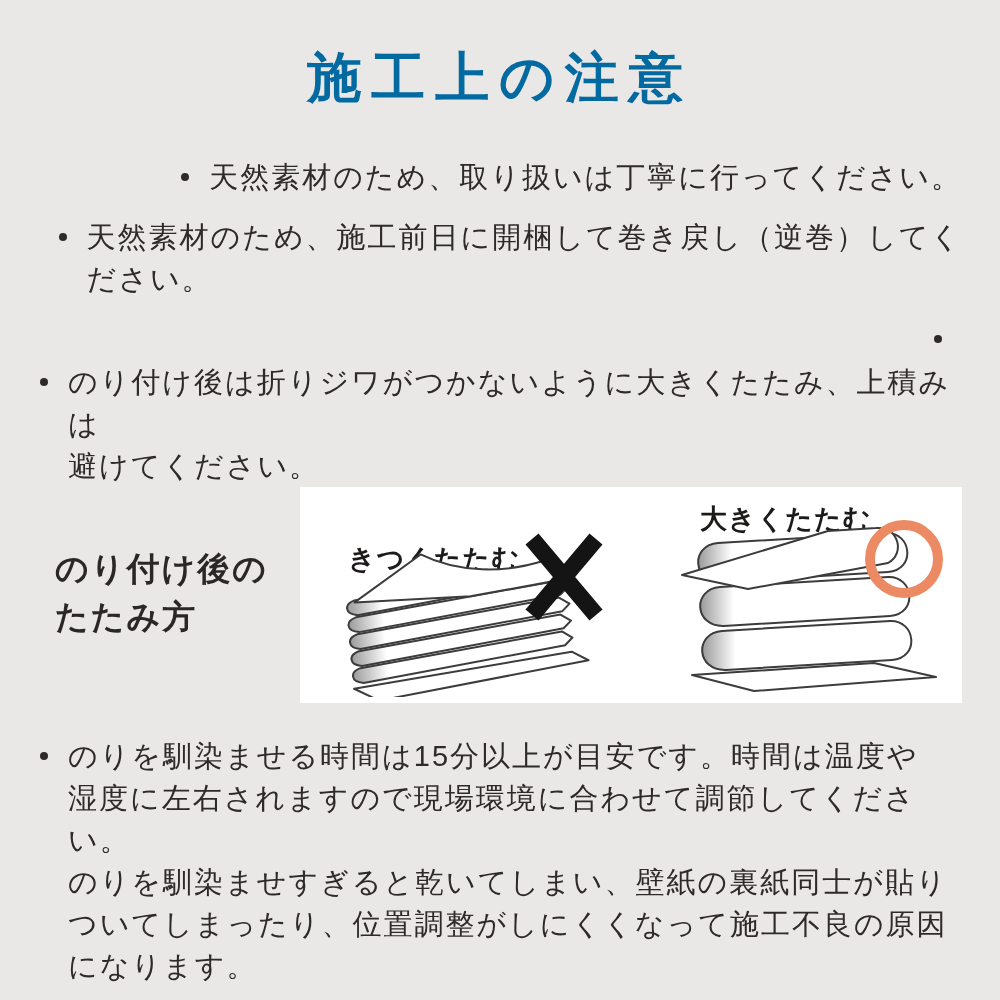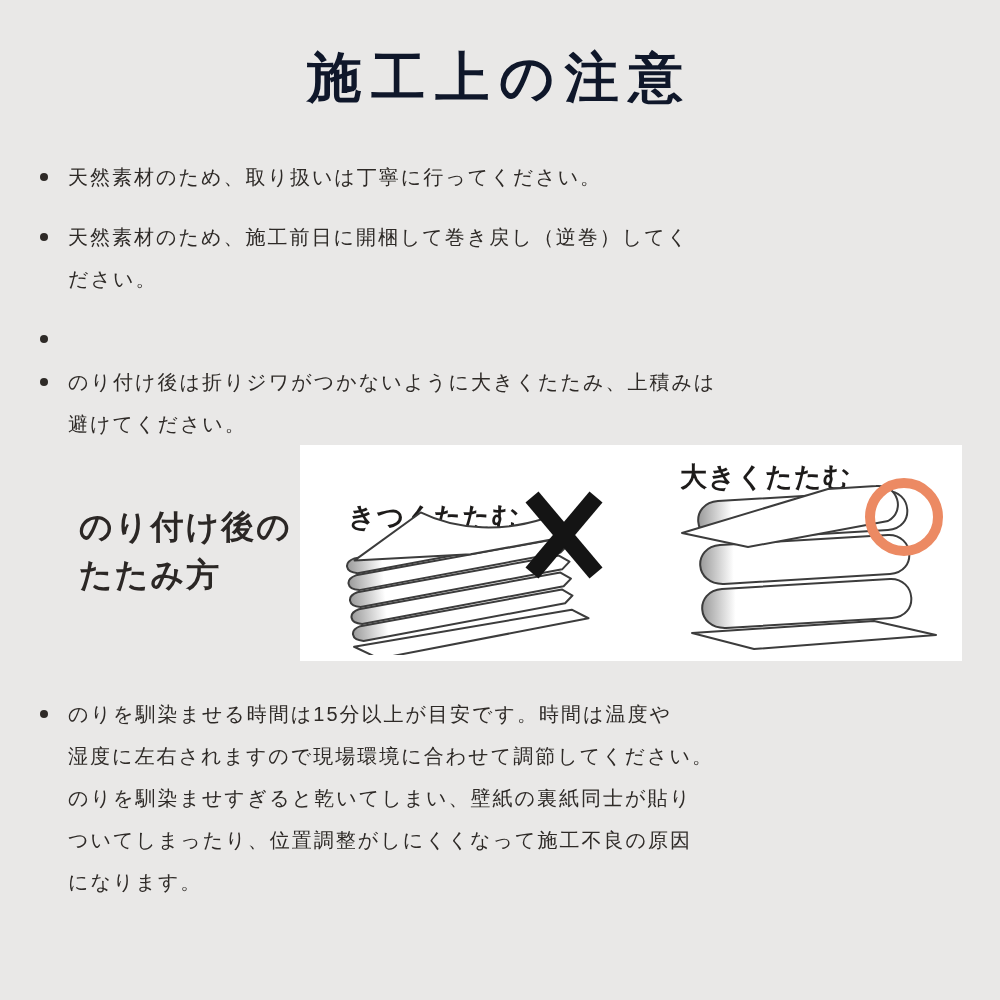--- a/index.html
+++ b/index.html
@@ -6,38 +6,38 @@
   body{
     width:1000px;height:1000px;overflow:hidden;
     background:#e9e8e7;
     font-family:"Liberation Sans","DejaVu Sans",sans-serif;
     color:#2e2a27;
   }
   .content{padding:48px 38px 0 38px;box-sizing:border-box;}
   .page-title{
     text-align:center;
     font-size:54px;font-weight:bold;letter-spacing:10px;
-    color:#0f172a;margin:0 0 49px 0;line-height:1.1;
+    color:#0369a1;margin:0 0 49px 0;line-height:1.1;
   }
-  .bullet{display:flex;margin:0 0 18px 0;font-size:20px;line-height:42px;letter-spacing:2px;}
+  .bullet{display:flex;margin:0 0 18px 0;font-size:29px;line-height:42px;letter-spacing:2px;justify-content:flex-end;}
   .bullet .dot{
     flex:0 0 auto;width:8px;height:8px;border-radius:50%;
     background:#2e2a27;margin:17px 20px 0 2px;
   }
   .bullet .txt{white-space:pre-line;}
   .diagram-row{display:flex;margin:0 0 32px 17px;}
   .diagram-caption{
     width:245px;box-sizing:border-box;padding-top:58px;
     font-size:33px;font-weight:bold;line-height:48px;letter-spacing:2px;
-    white-space:pre-line;color:#2b2725;margin-left:24px;
+    white-space:pre-line;color:#2b2725;
   }
   .illu-box{position:relative;width:662px;height:216px;background:#ffffff;flex:0 0 auto;}
   .illu-label{position:absolute;font-weight:bold;color:#1d1b1a;letter-spacing:1px;}
   .label-wrong{left:48px;top:54px;font-size:27px;}
-  .label-right{left:380px;top:14px;font-size:27px;}
+  .label-right{left:400px;top:14px;font-size:27px;}
   .stack-svg{position:absolute;left:34px;top:60px;}
   .x-svg{position:absolute;left:224px;top:46px;}
   .accordion-svg{position:absolute;left:378px;top:36px;}
   .highlight-circle{
     position:absolute;left:565px;top:33px;width:58px;height:58px;
     border:10px solid #ec8a63;border-radius:50%;
   }
 </style>
 </head>
 <body>

